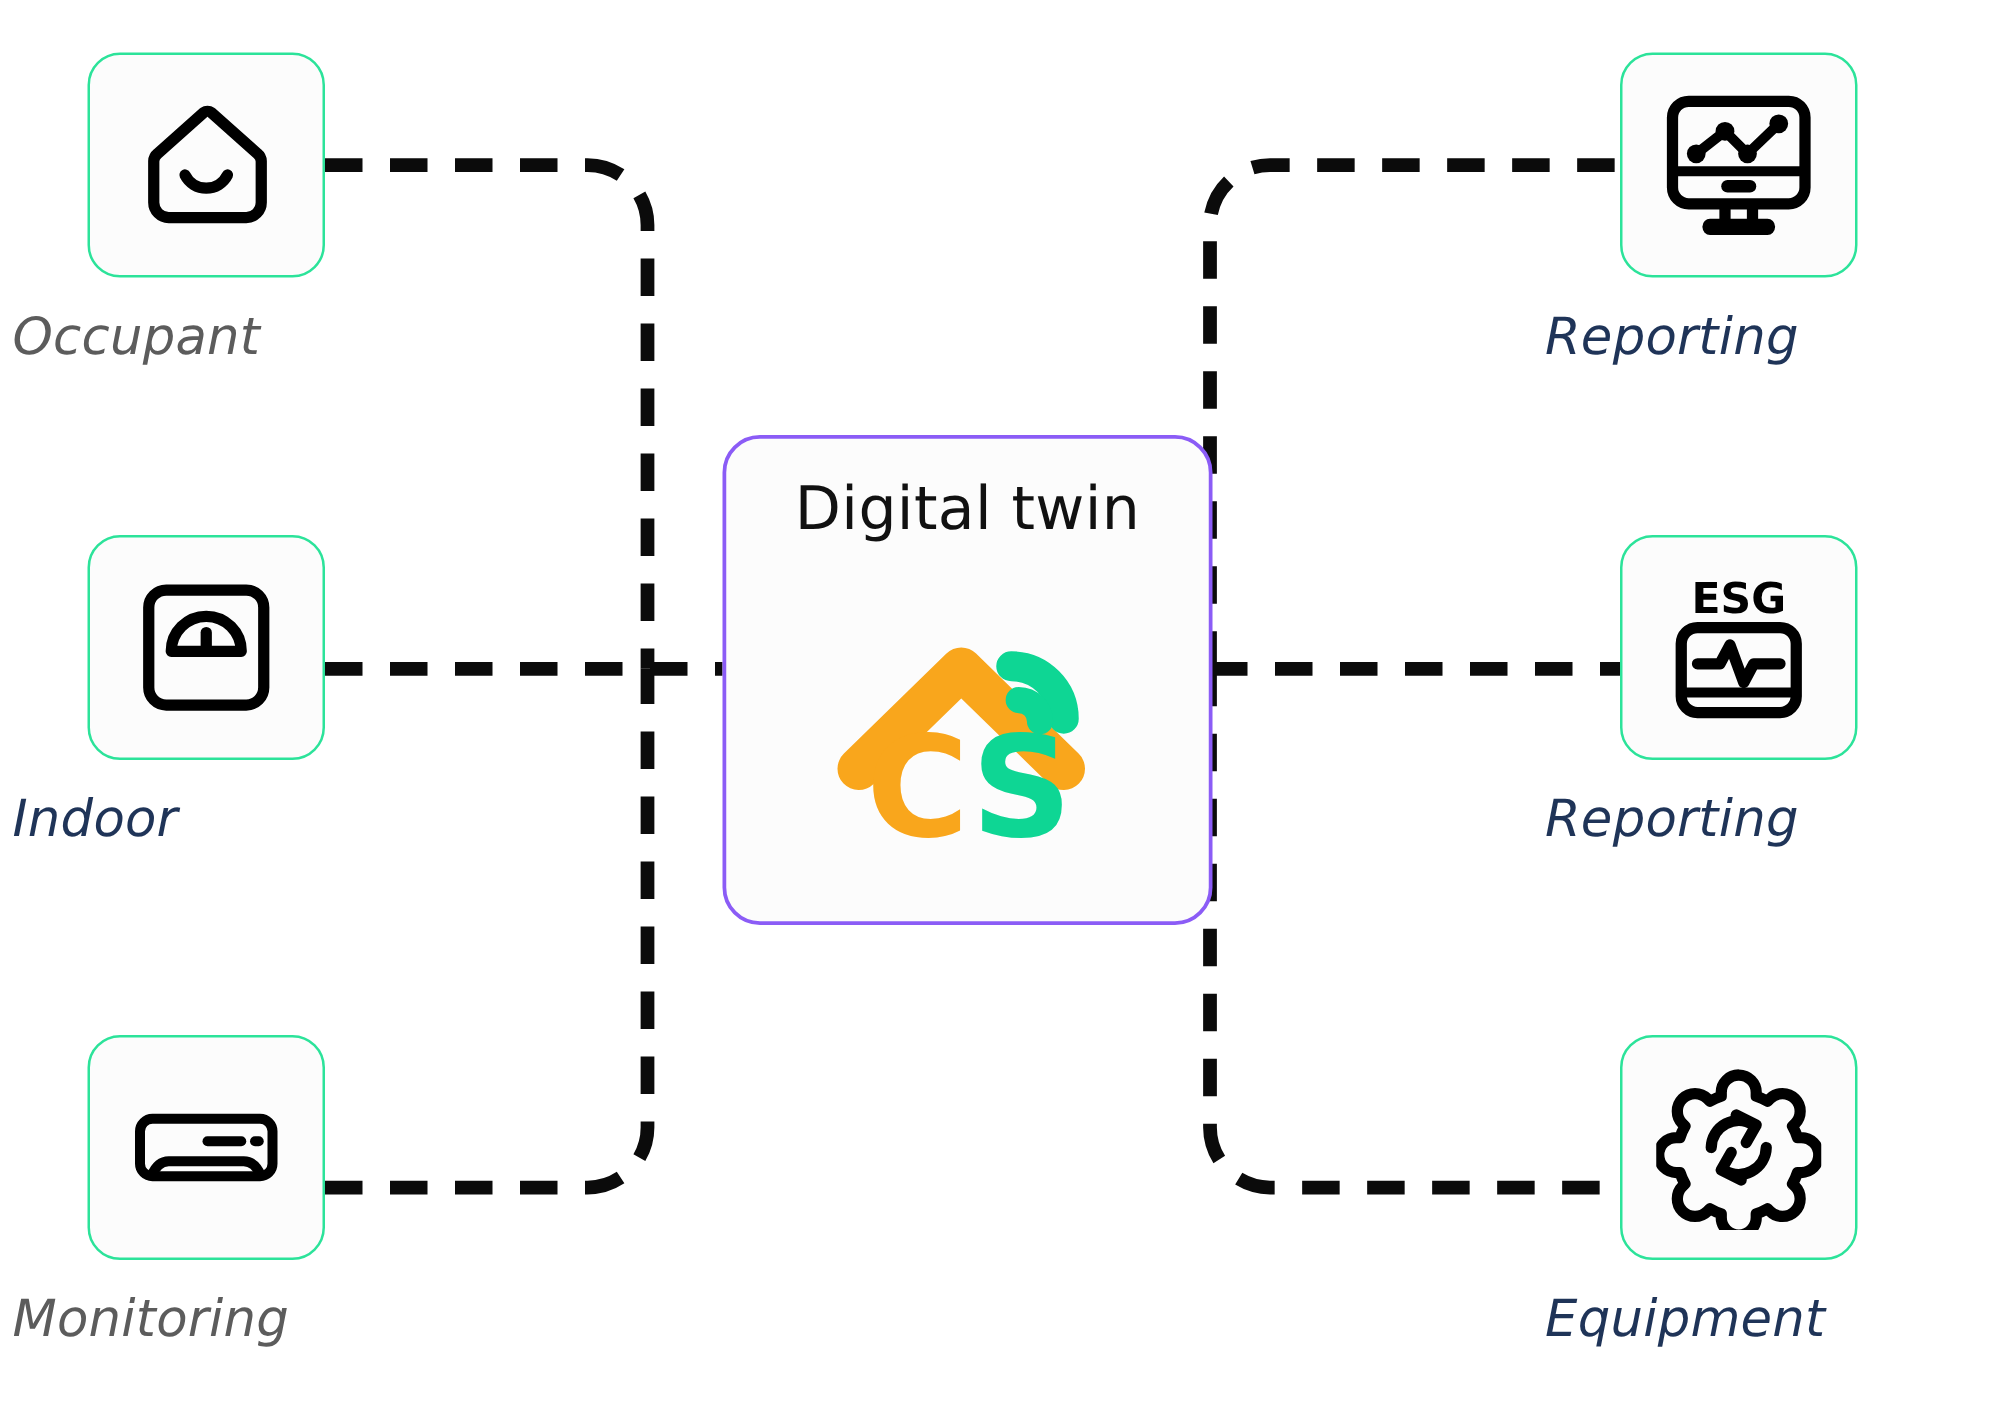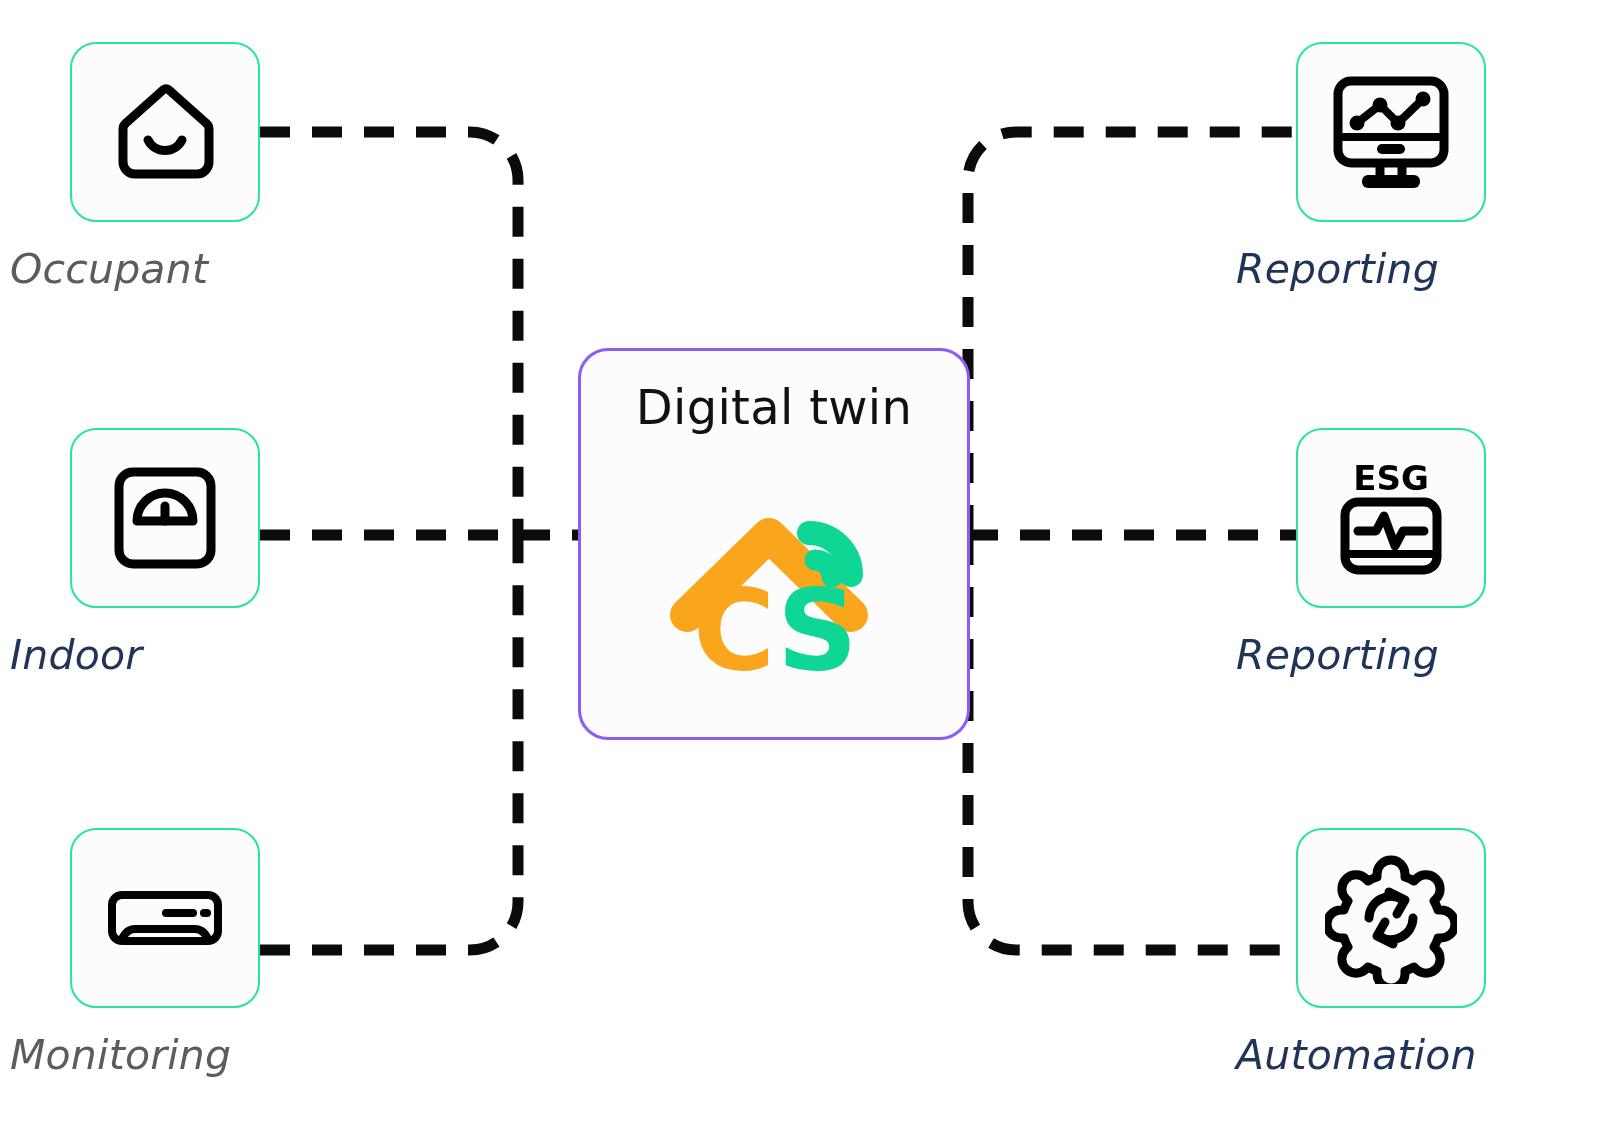--- a/index.html
+++ b/index.html
@@ -228,16 +228,16 @@
                    a14 14 0 0 1 20 -20 l2 2 a44 44 0 0 1 9 -4 v-3
                    a14 14 0 0 1 14 -14 z" fill="none" stroke="#000" stroke-width="9" stroke-linejoin="round"></path>
 
           <path d="M44 66 a22 22 0 0 1 34 -18" fill="none" stroke="#000" stroke-width="9" stroke-linecap="round"></path>
           <path d="M88 66 a22 22 0 0 1 -34 18" fill="none" stroke="#000" stroke-width="9" stroke-linecap="round"></path>
           <path d="M64 40 L80 48 L72 62" fill="none" stroke="#000" stroke-width="9" stroke-linecap="round" stroke-linejoin="round"></path>
           <path d="M68 92 L52 84 L60 70" fill="none" stroke="#000" stroke-width="9" stroke-linecap="round" stroke-linejoin="round"></path>
         </svg>
       </span>
     </div>
-    <div class="node-label">Automation</div>
+    <div class="node-label">Equipment</div>
   </div>
 
 </div>
 
 </body></html>

